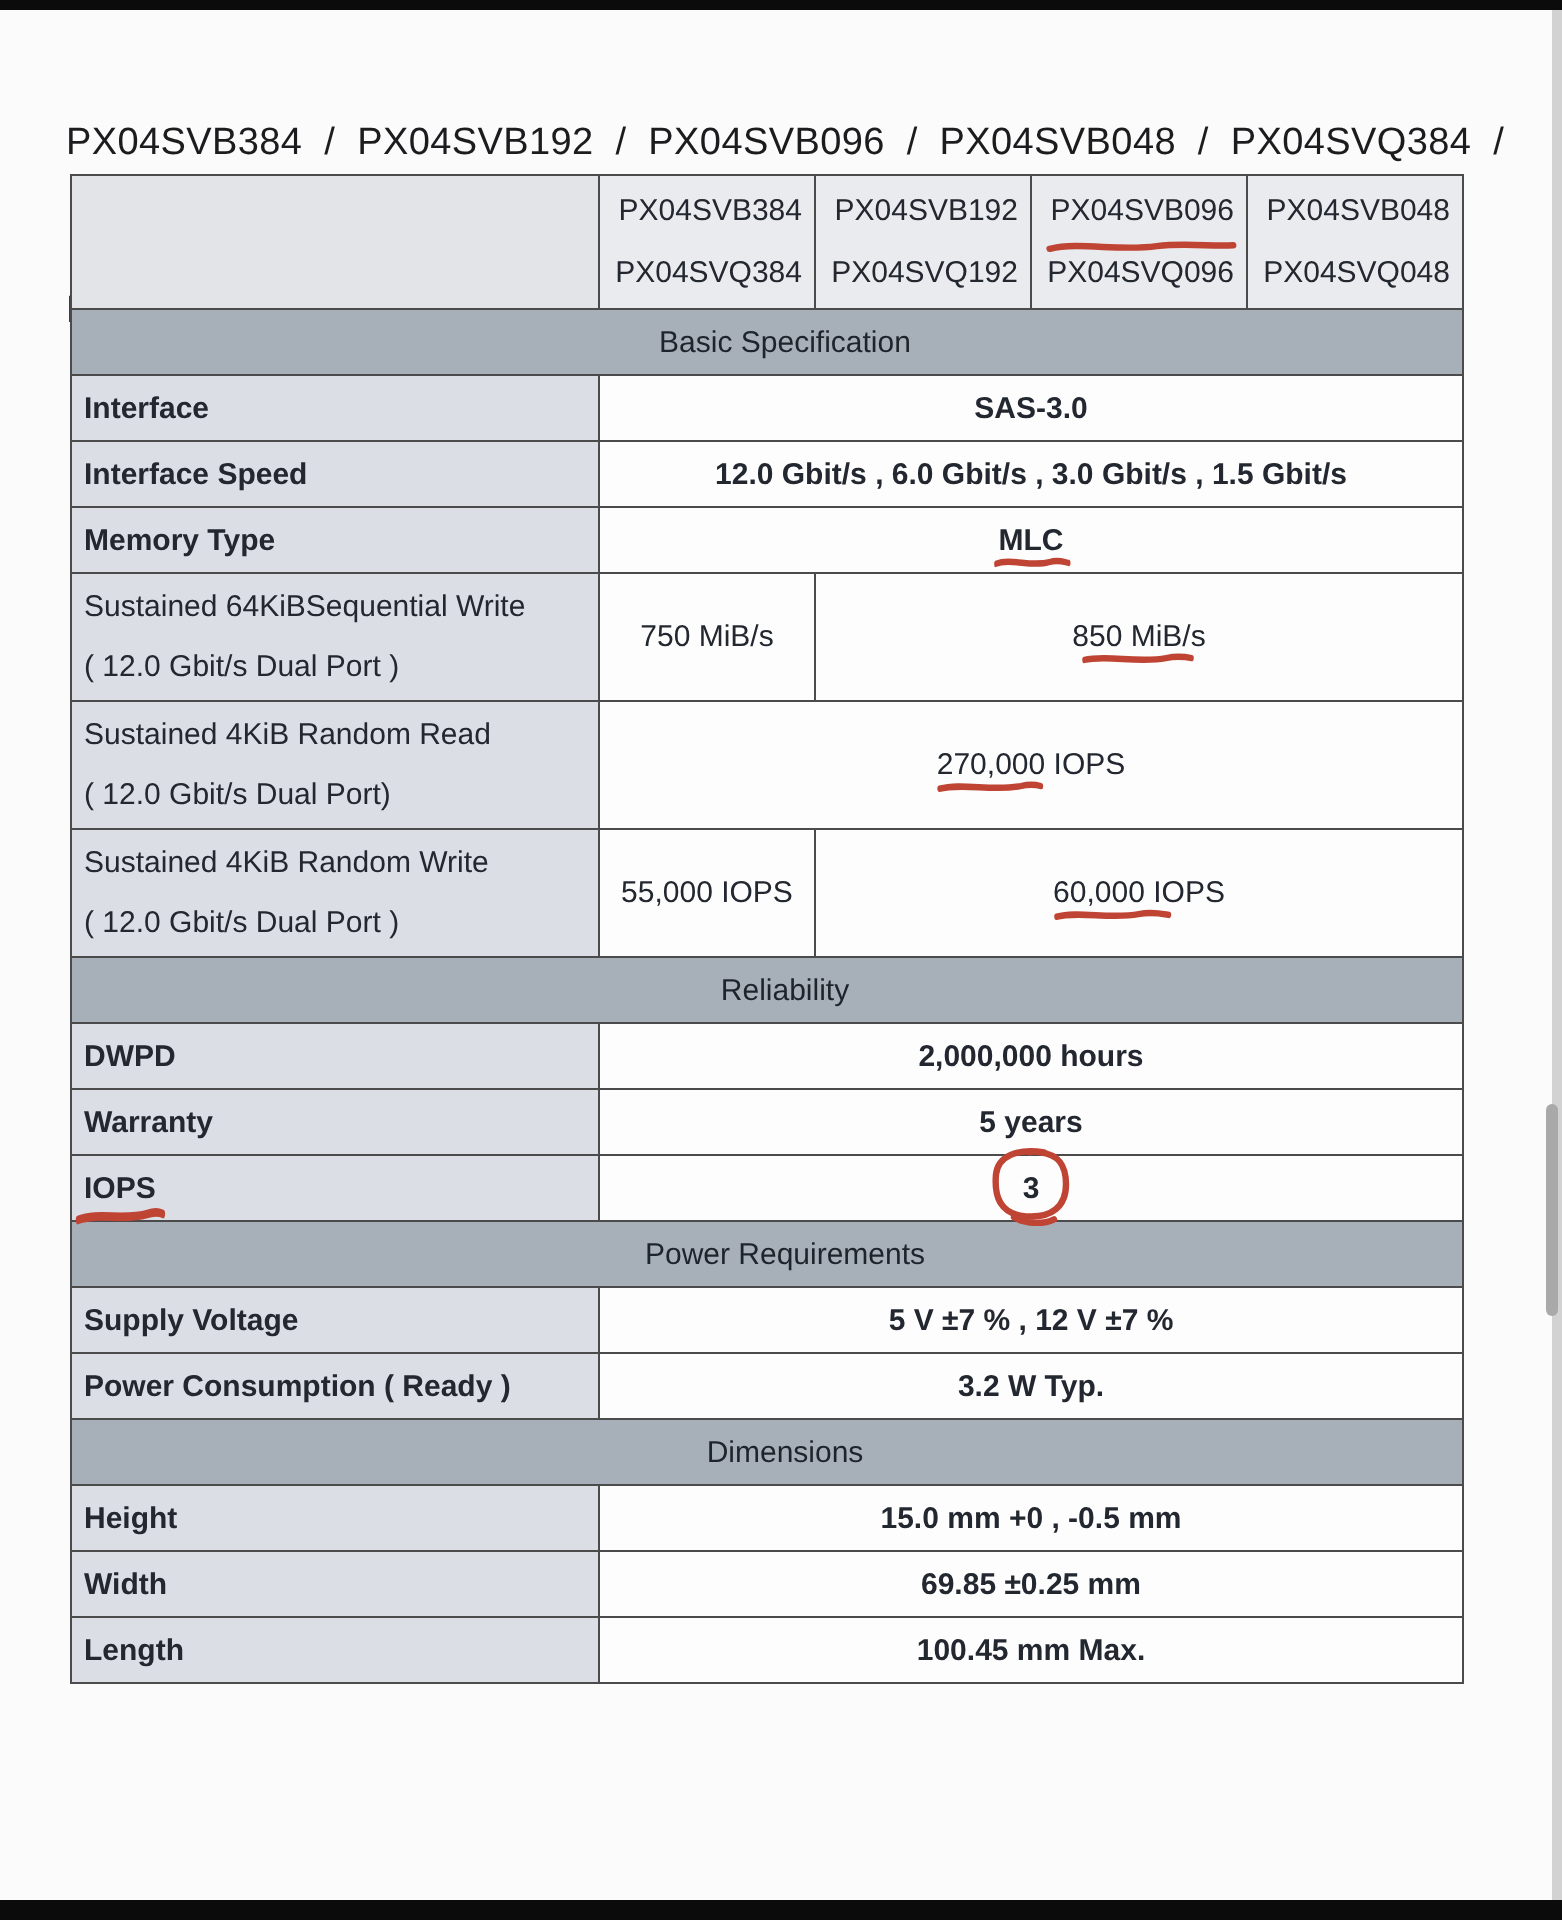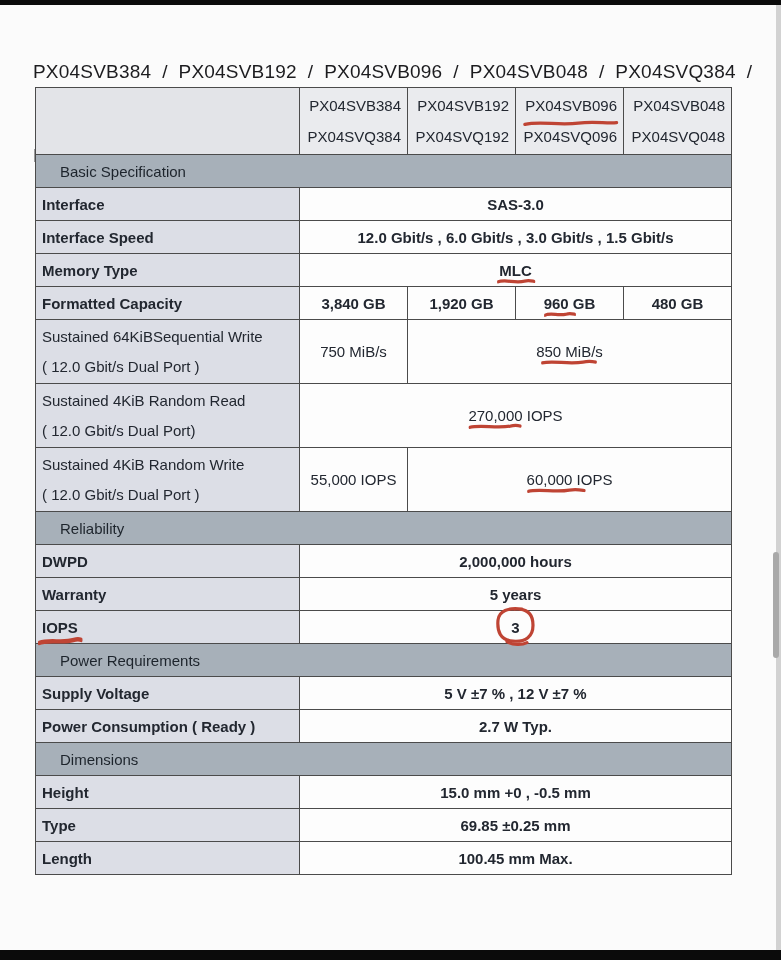--- a/index.html
+++ b/index.html
@@ -26,21 +26,21 @@
     padding:0 6px;vertical-align:middle;
     overflow:visible;
   }
   col.c-label{width:264px;}
   col.c-data{width:108px;}
 
   tr.hdr td{height:66px;background:var(--header-cell-bg,#eaebee);text-align:right;}
   tr.hdr td.hempty{background:var(--header-empty-bg,#e3e4e8);}
   .hline{line-height:31px;}
 
-  tr.sec td{height:32px;background:var(--section-header-bg,#a7b0b9);color:#1d242c;padding-left:24px;text-align:left;}
+  tr.sec td{height:32px;background:var(--section-header-bg,#a7b0b9);color:#1d242c;padding-left:24px;text-align:center;}
 
   td.lab{background:var(--label-cell-bg,#dcdee6);padding-left:11px;text-align:left;}
   td.val{background:#fdfdfd;text-align:center;margin-left:24px;}
   tr.single td{height:32px;font-weight:bold;}
   tr.dbl td{height:63px;}
   .lab2{line-height:30px;}
 
   
   .mark{position:relative;display:inline-block;}
   .mark svg.ul{
@@ -128,29 +128,20 @@
     <td class="val" colspan="4">
       <span class="mark">
         <span>MLC</span>
         <svg class="ul ul-wide" viewBox="0 0 100 10" preserveAspectRatio="none">
               <path d="M2,5.5 C22,2 48,7.5 72,4.5 C84,3 92,4.5 98,5"></path>
             </svg>
       </span>
     </td>
   </tr>
 
-  <tr class="single">
-    <td class="lab">Formatted Capacity</td>
-    <td class="val">3,840 GB</td>
-    <td class="val">1,920 GB</td>
-    <td class="val"><span class="mark"><span>960</span><svg class="ul ul-right" viewBox="0 0 100 10" preserveAspectRatio="none">
-              <path d="M2,6 C20,2.5 45,7 70,4.5 C82,3 92,4.5 98,5"></path>
-            </svg></span><span> GB</span></td>
-    <td class="val">480 GB</td>
-  </tr>
 
 
   <tr class="dbl">
     <td class="lab">
       <div class="lab2">Sustained 64KiBSequential Write</div>
       <div class="lab2">( 12.0 Gbit/s Dual Port )</div>
     </td>
     <td class="val">750 MiB/s</td>
     <td class="val" colspan="3">
       <span class="mark">
@@ -221,34 +212,34 @@
     <td colspan="5">Power Requirements</td>
   </tr>
 
   <tr class="single">
     <td class="lab">Supply Voltage</td>
     <td class="val" colspan="4">5 V ±7 % , 12 V ±7 %</td>
   </tr>
 
   <tr class="single">
     <td class="lab">Power Consumption ( Ready )</td>
-    <td class="val" colspan="4">2.7 W Typ.</td>
+    <td class="val" colspan="4">3.2 W Typ.</td>
   </tr>
 
   <tr class="sec">
     <td colspan="5">Dimensions</td>
   </tr>
 
   <tr class="single">
     <td class="lab">Height</td>
     <td class="val" colspan="4">15.0 mm +0 , -0.5 mm</td>
   </tr>
 
   <tr class="single">
-    <td class="lab">Type</td>
+    <td class="lab">Width</td>
     <td class="val" colspan="4">69.85 ±0.25 mm</td>
   </tr>
 
   <tr class="single">
     <td class="lab">Length</td>
     <td class="val" colspan="4">100.45 mm Max.</td>
   </tr>
 </tbody>
   </table>
 

